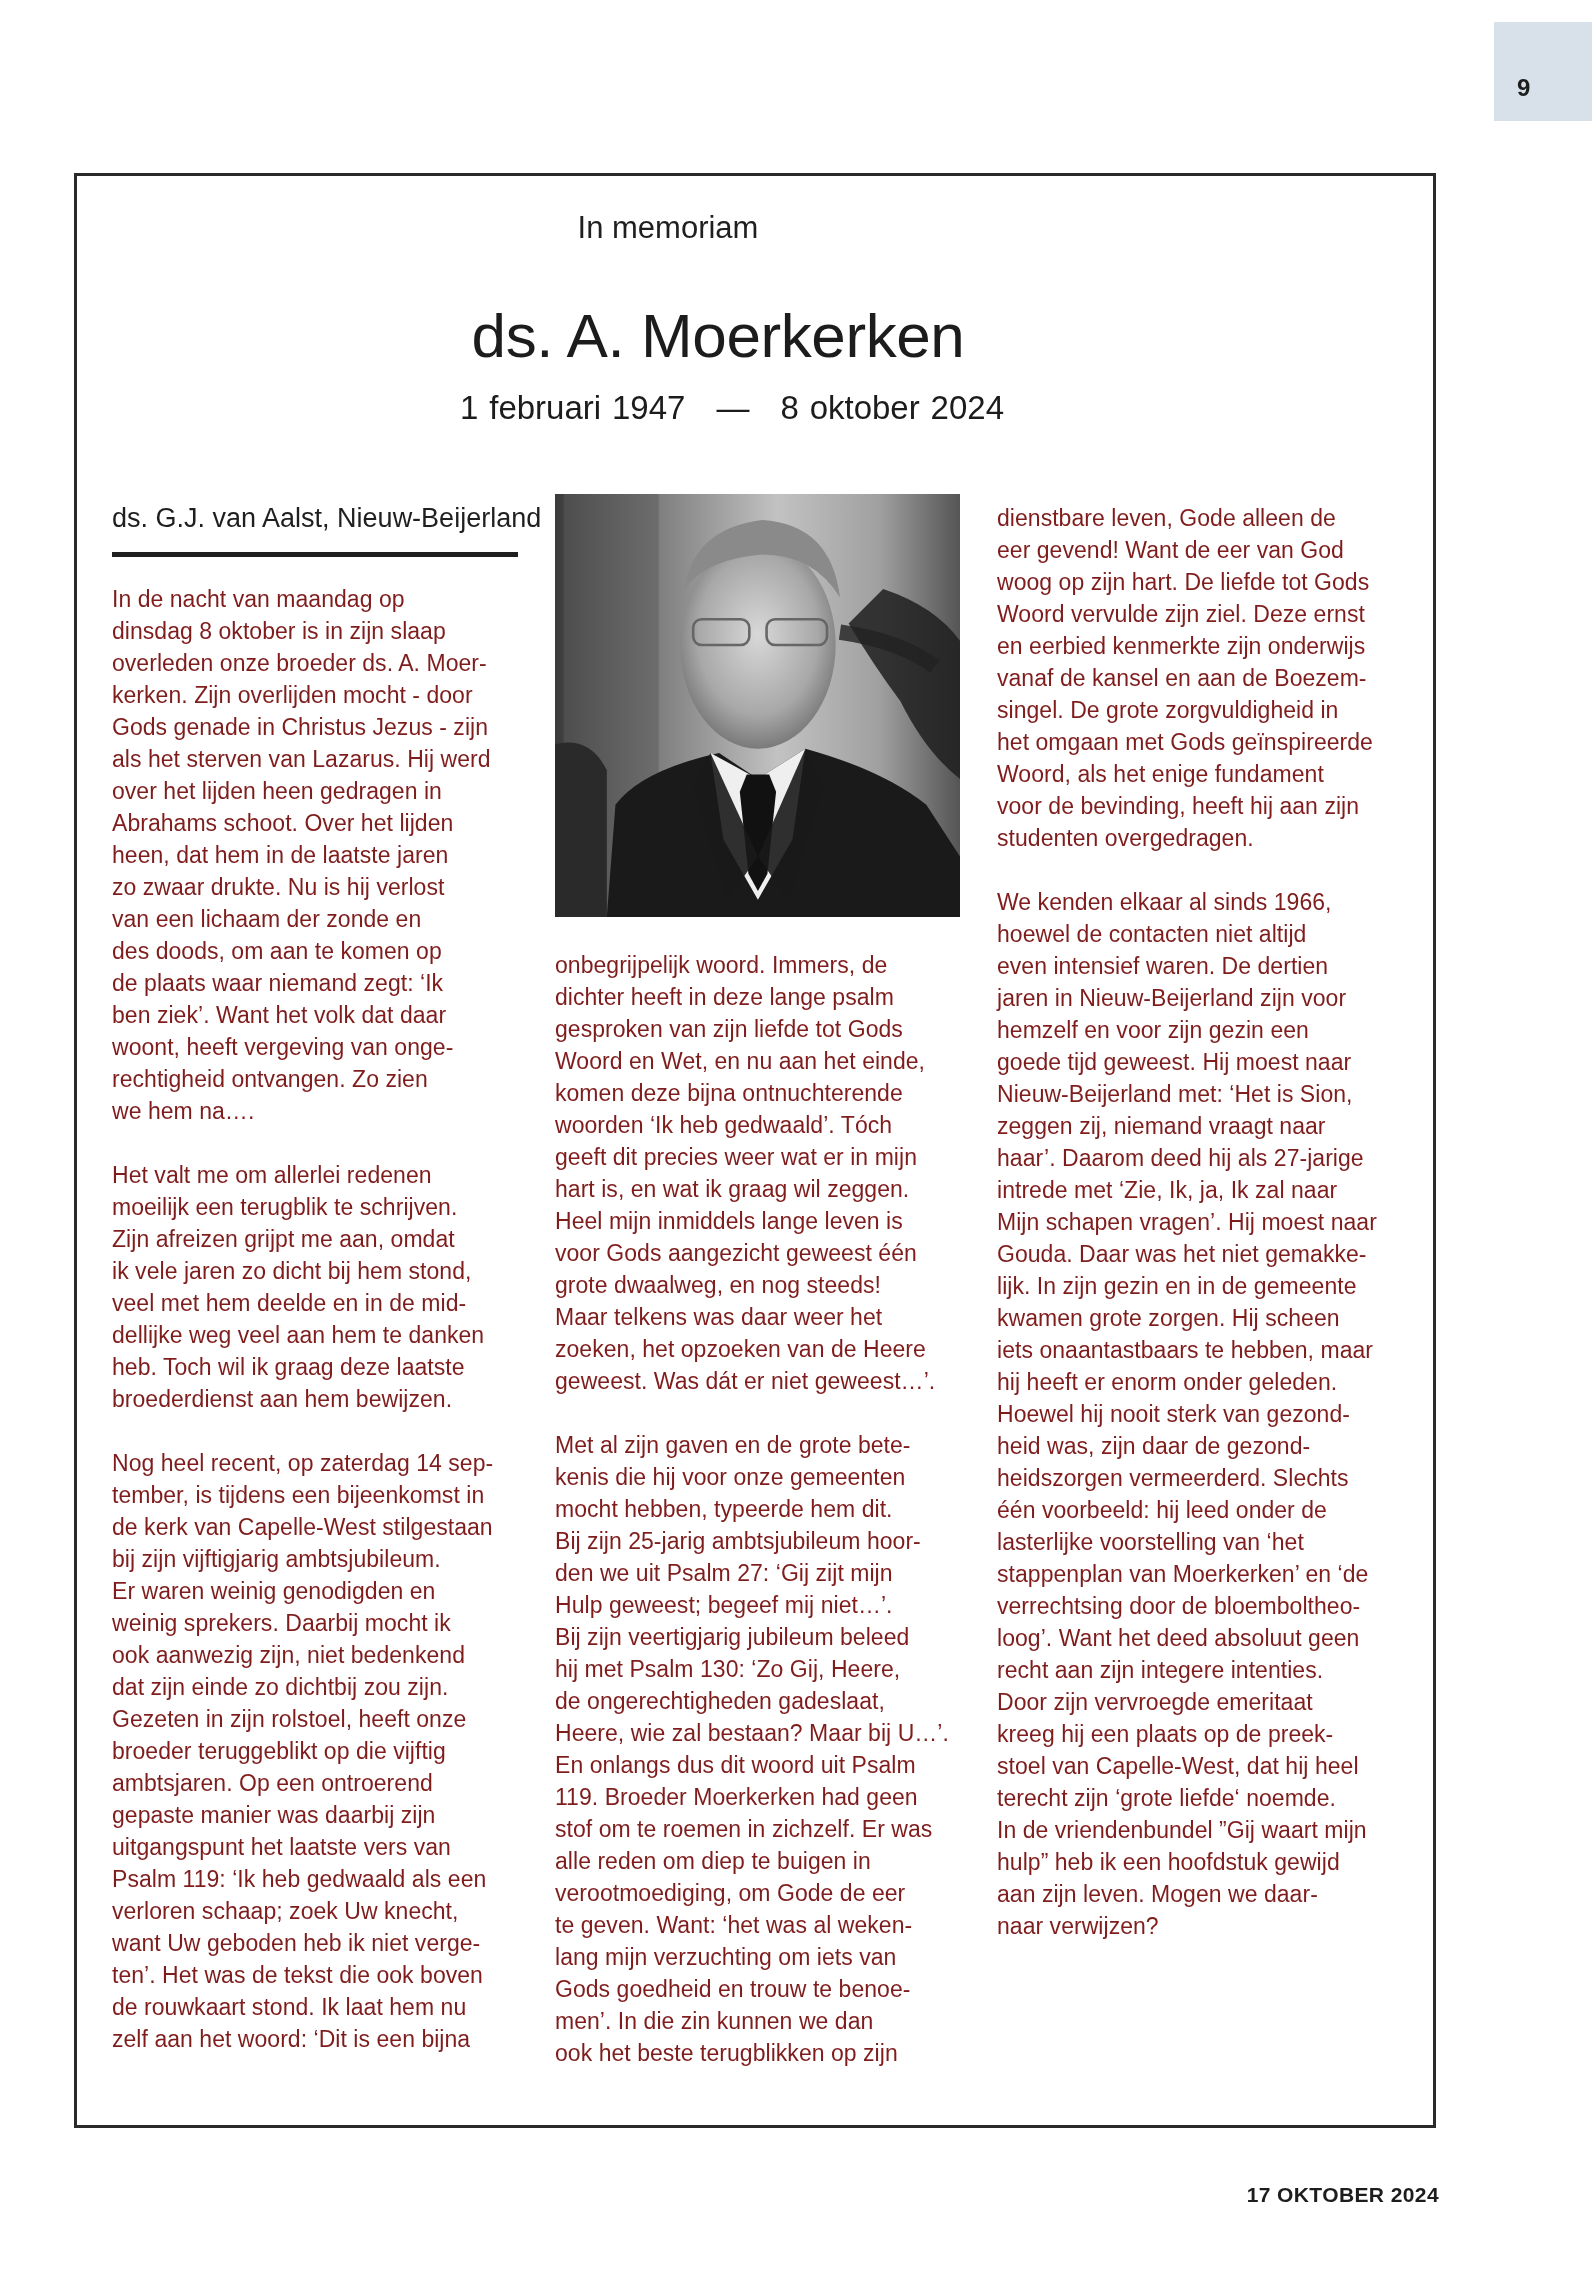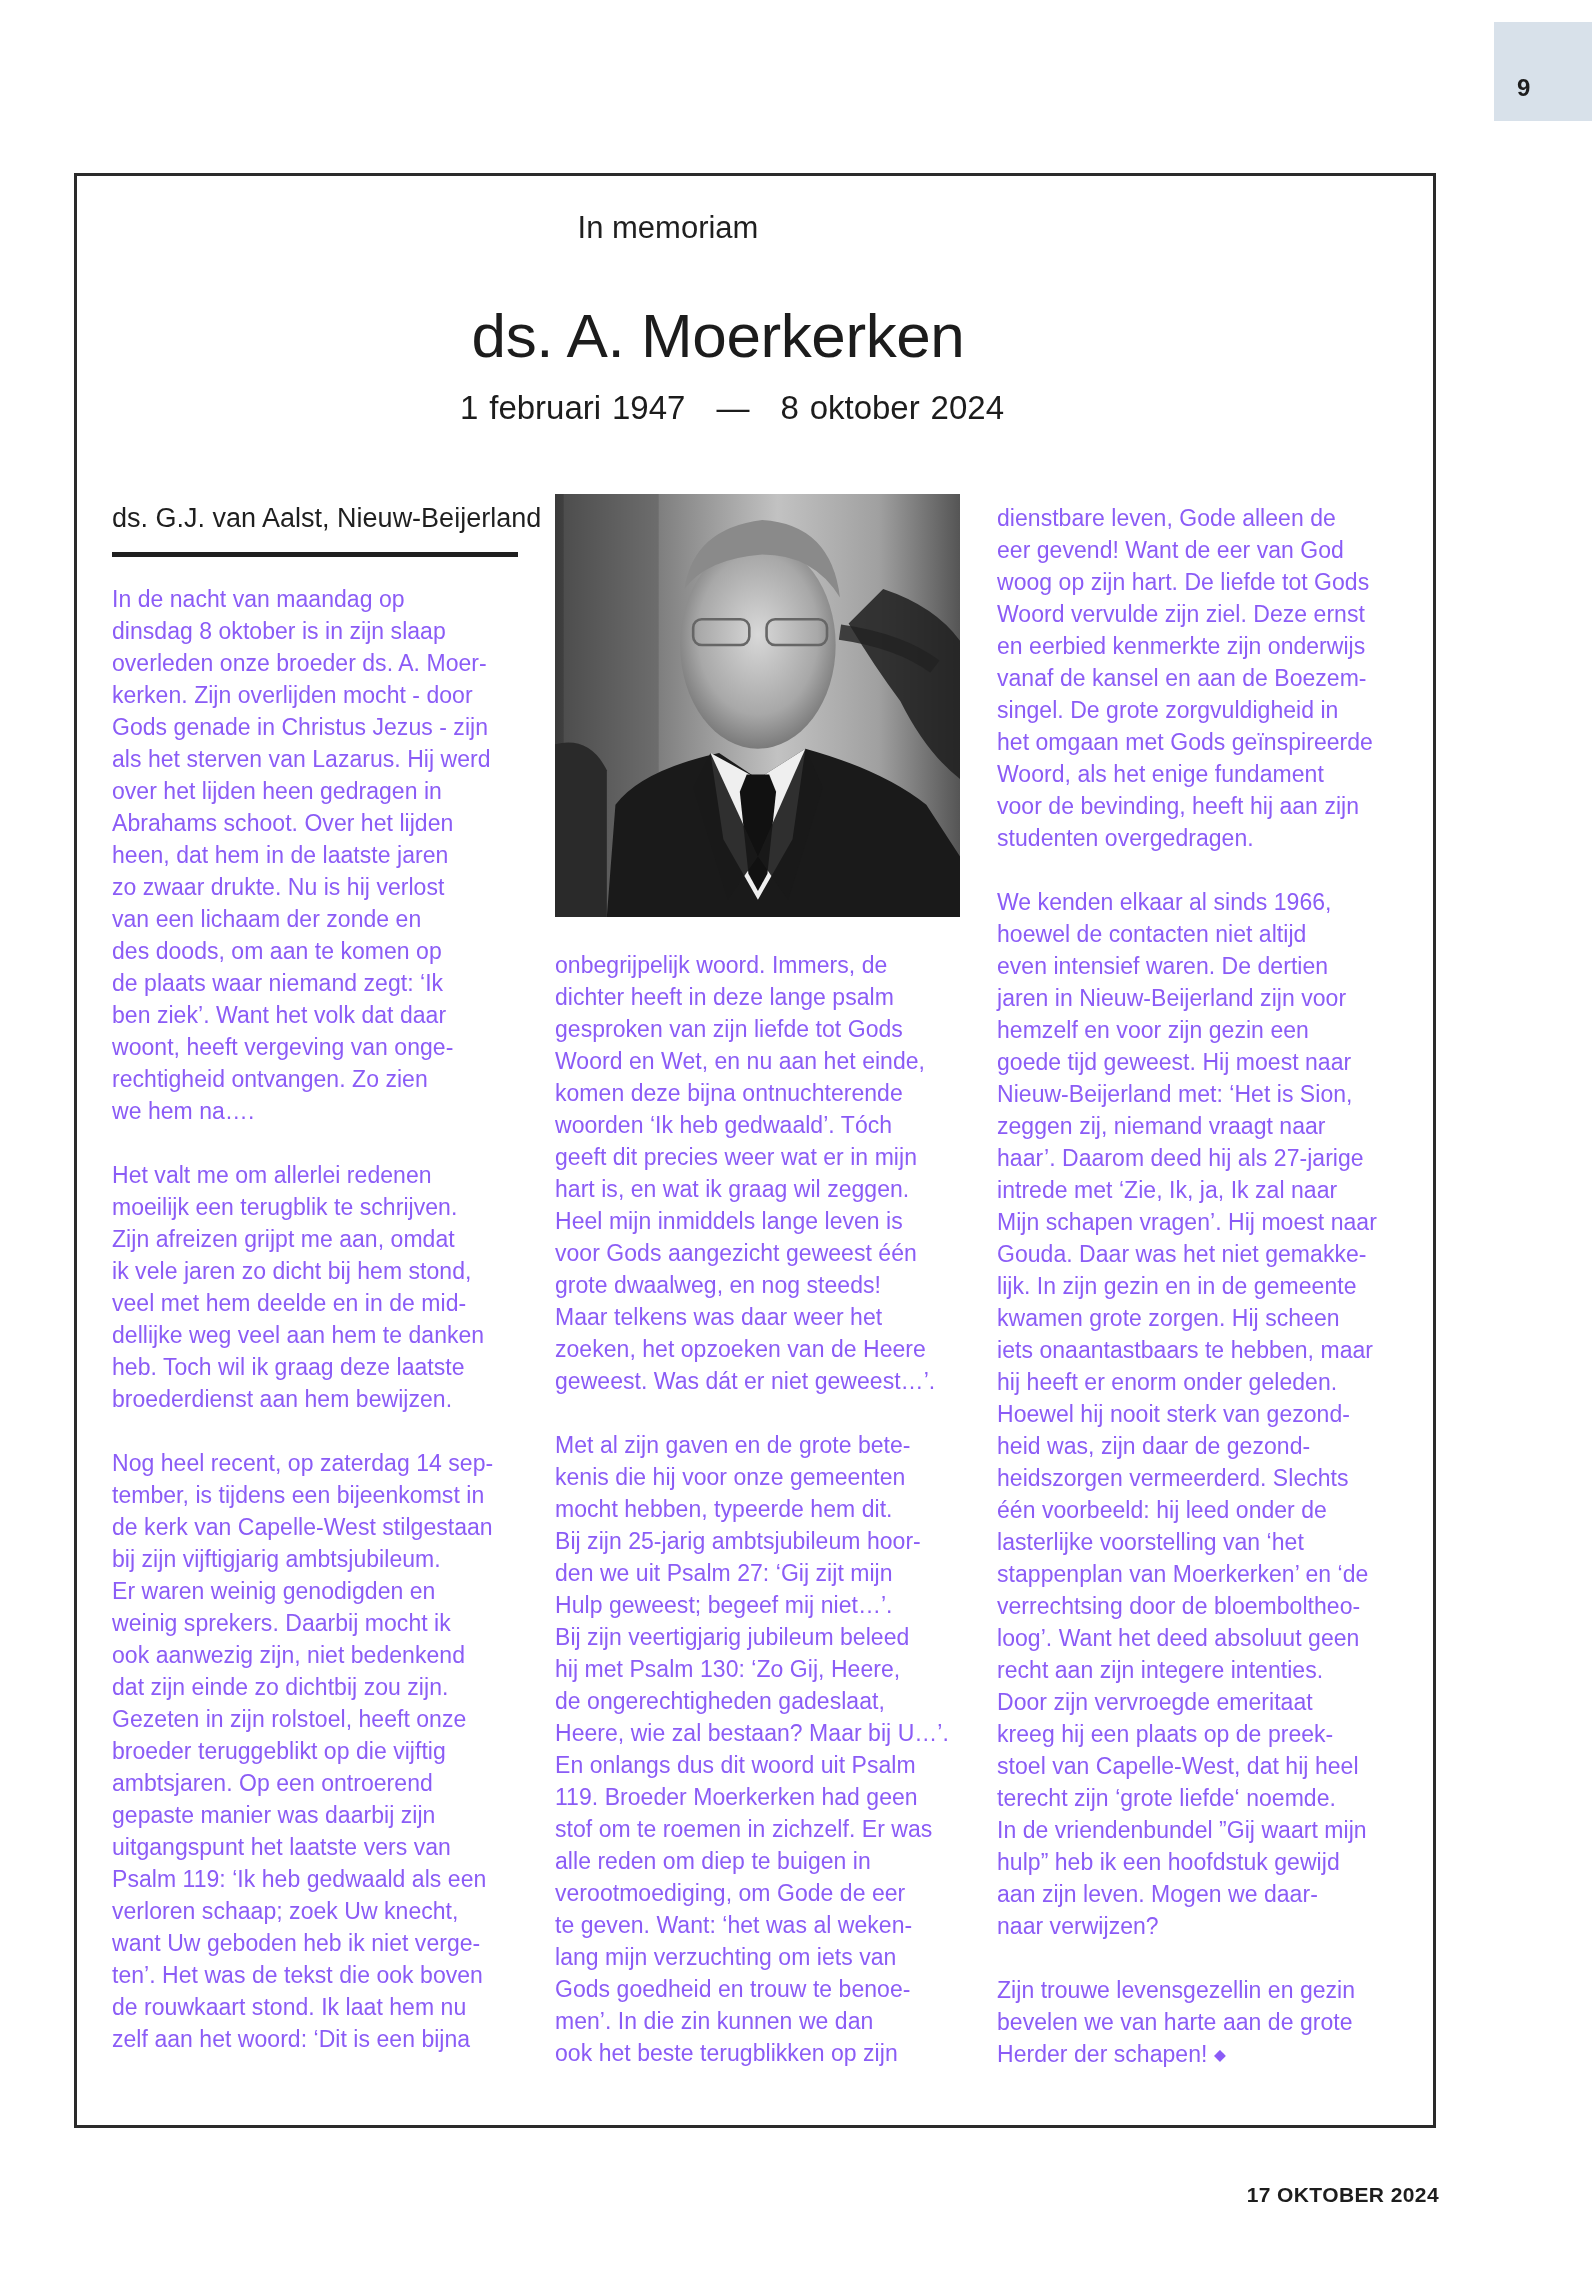--- a/index.html
+++ b/index.html
@@ -26,21 +26,21 @@
   .title {
     position: absolute; left: 0; width: 1436px; top: 300px; text-align: center;
     font-size: 62px; color: #1c1c1c; letter-spacing: -0.4px;
   }
   .dates {
     position: absolute; left: 0; width: 1464px; top: 389px; text-align: center;
     font-size: 33px; color: #1c1c1c; word-spacing: 1.7px;
   }
   .dates .dash { display: inline-block; margin: 0 31px; }
   .col {
-    position: absolute; width: 414px; font-size: 23px; line-height: 32px; color: #8b5cf6;
+    position: absolute; width: 414px; font-size: 23px; line-height: 32px; color: #7f1d1d;
     letter-spacing: 0.04px;
   }
   .col p { margin: 0; white-space: pre-line; }
   .col p + p { margin-top: 32px; }
   .col1 { left: 112px; top: 583px; }
   .col2 { left: 555px; top: 949px; }
   .col3 { left: 997px; top: 502px; }
   .byline {
     position: absolute; left: 112px; top: 503px; font-size: 27px; color: #1f1f1f;
   }
@@ -231,19 +231,16 @@
 loog’. Want het deed absoluut geen
 recht aan zijn integere intenties.
 Door zijn vervroegde emeritaat
 kreeg hij een plaats op de preek-
 stoel van Capelle-West, dat hij heel
 terecht zijn ‘grote liefde‘ noemde.
 In de vriendenbundel ”Gij waart mijn
 hulp” heb ik een hoofdstuk gewijd
 aan zijn leven. Mogen we daar-
 naar verwijzen?</p>
-  <p><span>Zijn trouwe levensgezellin en gezin
-bevelen we van harte aan de grote
-Herder der schapen!</span> <span class="diamond">◆</span></p>
 </div>
 
 <div class="footer-date">17 OKTOBER 2024</div>
 
 
 </body></html>

